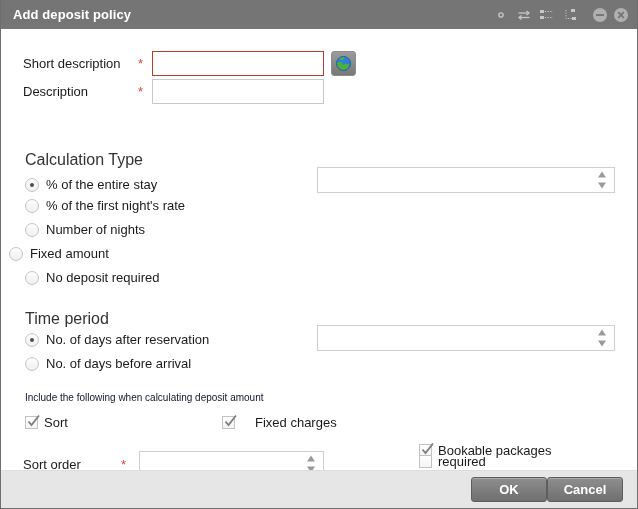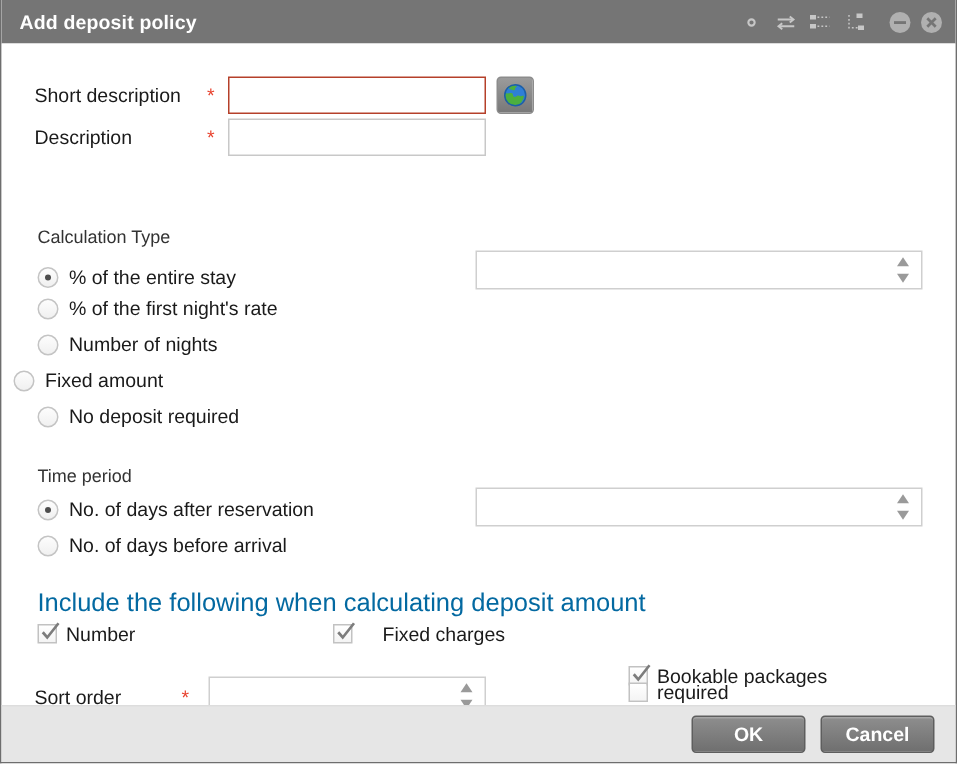--- a/index.html
+++ b/index.html
@@ -109,21 +109,21 @@
     display: flex;
     align-items: center;
     justify-content: center;
     padding: 0;
     cursor: pointer;
   }
 
   
   .grouplabel {
     position: absolute;
-    font-size: 12px;
+    font-size: 16px;
     color: #333333;
     white-space: nowrap;
   }
 
   
   .radio-row {
     position: absolute;
     display: flex;
     align-items: center;
     gap: 7px;
@@ -207,39 +207,38 @@
     display: block;
   }
   .check-label {
     font-size: 13px;
     color: #1a1a1a;
     white-space: nowrap;
   }
 
   .helptext {
     position: absolute;
-    font-size: 17px;
-    color: #0369a1;
+    font-size: 10px;
+    color: #0f172a;
     white-space: nowrap;
   }
 
   
   .footer {
     position: absolute;
     left: 0;
     right: 0;
     bottom: 0;
     height: 38px;
     background: #e6e6e6;
     border-top: 1px solid #dddddd;
     display: flex;
     align-items: center;
     justify-content: flex-end;
     padding-right: 14px;
-    gap: 10px;
     box-sizing: border-box;
   }
   .btn {
     min-width: 76px;
     height: 25px;
     box-sizing: border-box;
     border: 1px solid #5e5e5e;
     border-radius: 3px;
     background: linear-gradient(#8e8e8e, #6f6f6f);
     color: #ffffff;
@@ -386,21 +385,21 @@
     </div>
 
     <div class="helptext" style="left:24px; top:363px;">Include the following when calculating deposit amount</div>
 
     <div class="check-row" style="left:24px; top:386px;">
       <span class="checkbox checked">
         <svg width="16" height="16" viewBox="0 0 16 16" fill="none" stroke="#7d7d7d" stroke-width="1.8">
           <path d="M2.5 8.5 5.5 12 13 2.5"></path>
         </svg>
       </span>
-      <span class="check-label">Number</span>
+      <span class="check-label">Sort</span>
     </div>
 
     <div class="check-row" style="left:221px; top:386px;gap:20px;">
       <span class="checkbox checked">
         <svg width="16" height="16" viewBox="0 0 16 16" fill="none" stroke="#7d7d7d" stroke-width="1.8">
           <path d="M2.5 8.5 5.5 12 13 2.5"></path>
         </svg>
       </span>
       <span class="check-label">Fixed charges</span>
     </div>

